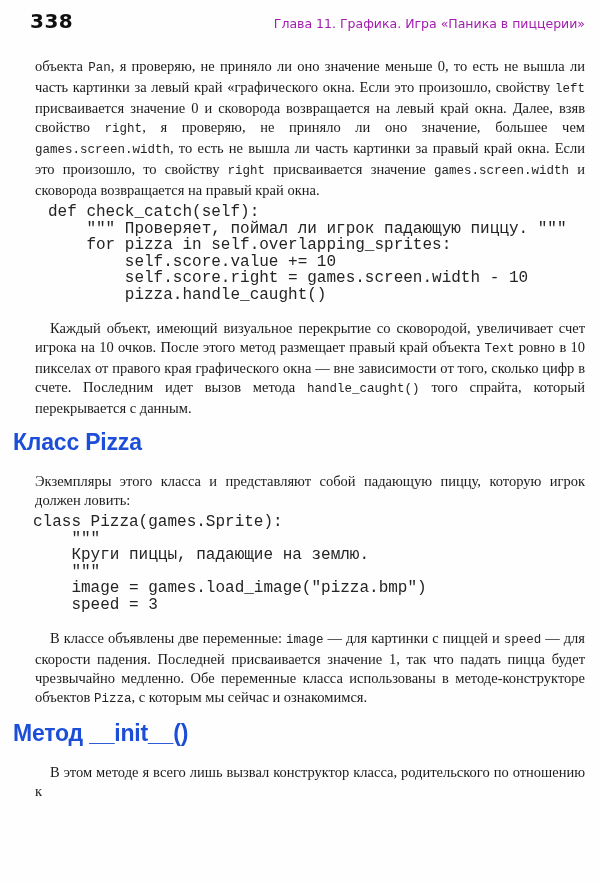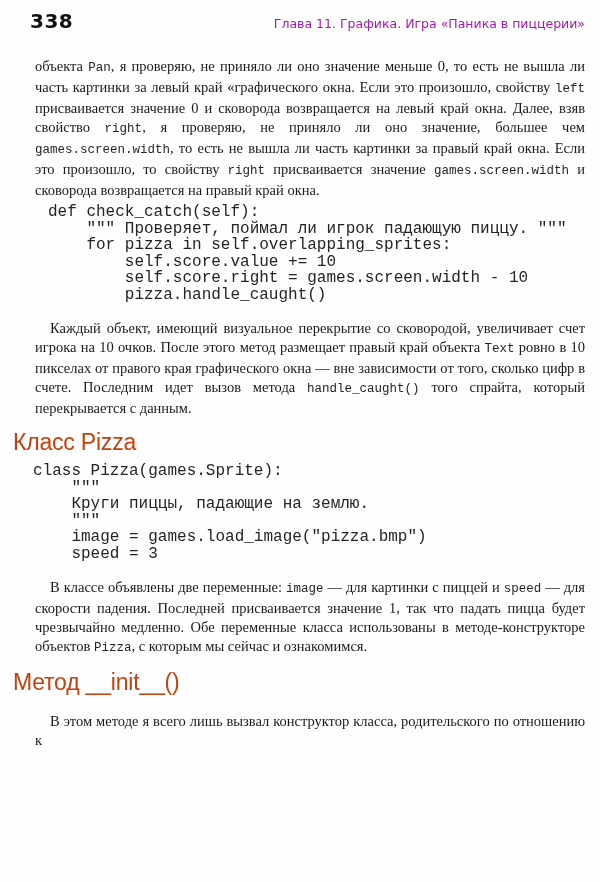--- a/index.html
+++ b/index.html
@@ -48,22 +48,22 @@
   pre.code{
     font-family:"Liberation Mono",monospace;
     font-size:16px;line-height:16.5px;
     color:var(--code-ink);
     margin:4px 0 4px 3px;
     white-space:pre;
   }
   pre.code.ind1{margin-left:18px;}
   h2.sechead{
     font-family:"Liberation Sans",sans-serif;
-    font-weight:normal;font-size:23px;line-height:28px;
-    color:#c2410c;
+    font-weight:bold;font-size:23px;line-height:28px;
+    color:#1d4ed8;
     margin:10px 0 7px -17px;
     letter-spacing:-.2px;
   }
 </style>
 </head>
 <body>
 
 <div class="sheet">
   <header class="pagehead">
     <span class="pagenum">338</span>
@@ -72,20 +72,21 @@
   <main class="bodycol" id="content">
       <p class="para"><span>объекта </span><span class="mono">Pan</span><span>, я проверяю, не приняло ли оно значение меньше 0, то есть не вышла ли часть картинки за левый край «графического окна. Если это произошло, свойству </span><span class="mono">left</span><span> присваивается значение 0 и сковорода возвращается на левый край окна. Далее, взяв свойство </span><span class="mono">right</span><span>, я проверяю, не приняло ли оно значение, большее чем </span><span class="mono">games.screen.width</span><span>, то есть не вышла ли часть картинки за правый край окна. Если это произошло, то свойству </span><span class="mono">right</span><span> присваивается значение </span><span class="mono">games.screen.width</span><span> и сковорода возвращается на правый край окна.</span></p>
       <pre class="code ind1">def check_catch(self):
     """ Проверяет, поймал ли игрок падающую пиццу. """
     for pizza in self.overlapping_sprites:
         self.score.value += 10
         self.score.right = games.screen.width - 10
         pizza.handle_caught()</pre>
       <p class="para indent"><span>Каждый объект, имеющий визуальное перекрытие со сковородой, увеличивает счет игрока на 10 очков. После этого метод размещает правый край объекта </span><span class="mono">Text</span><span> ровно в 10 пикселах от правого края графического окна — вне зависимости от того, сколько цифр в счете. Последним идет вызов метода </span><span class="mono">handle_caught()</span><span> того спрайта, который перекрывается с данным.</span></p>
       <h2 class="sechead">Класс Pizza</h2>
+      <p class="para"><span>Экземпляры этого класса и представляют собой падающую пиццу, которую игрок должен ловить:</span></p>
       <pre class="code">class Pizza(games.Sprite):
     """
     Круги пиццы, падающие на землю.
     """
     image = games.load_image("pizza.bmp")
     speed = 3</pre>
       <p class="para indent"><span>В классе объявлены две переменные: </span><span class="mono">image</span><span> — для картинки с пиццей и </span><span class="mono">speed</span><span> — для скорости падения. Последней присваивается значение 1, так что падать пицца будет чрезвычайно медленно. Обе переменные класса использованы в методе-конструкторе объектов </span><span class="mono">Pizza</span><span>, с которым мы сейчас и ознакомимся.</span></p>
       <h2 class="sechead">Метод __init__()</h2>
       <p class="para indent"><span>В этом методе я всего лишь вызвал конструктор класса, родительского по отношению к </span></p>
     </main>

